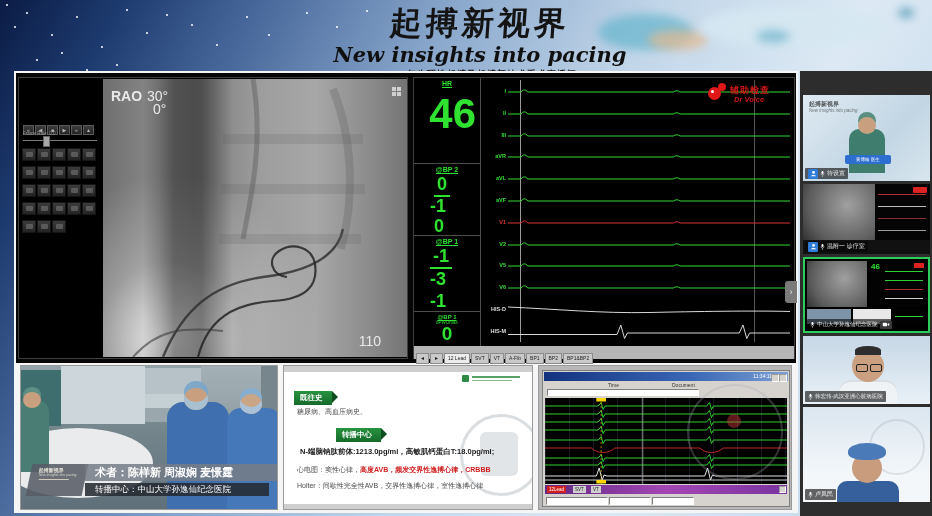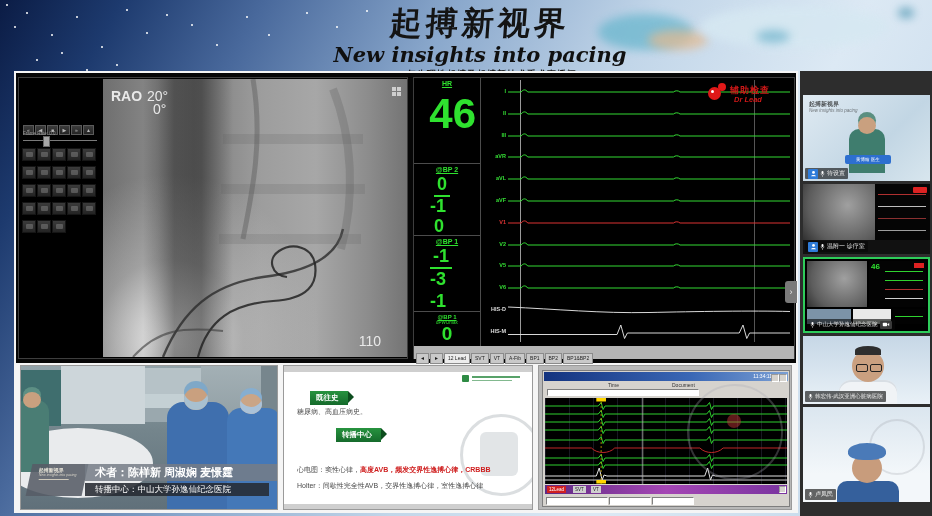--- a/index.html
+++ b/index.html
@@ -82,21 +82,21 @@
         <div class="abs fl-band" style="left:40px;top:0;width:90px;height:278px;"></div>
         <svg class="abs" style="left:0;top:0;" width="304" height="278" viewBox="0 0 304 278">
           <path d="M60 278 C80 230 110 205 160 198 C210 192 235 175 240 150" fill="none" stroke="#2c2c2c" stroke-width="2.4" opacity=".8"></path>
           <path d="M95 278 C105 240 130 225 170 222 C205 220 215 205 212 185 C209 168 190 163 176 172 C164 180 168 196 184 198" fill="none" stroke="#232323" stroke-width="2.2" opacity=".85"></path>
           <path d="M30 278 C55 250 80 248 120 252" fill="none" stroke="#3a3a3a" stroke-width="2" opacity=".6"></path>
           <path d="M150 0 C160 60 150 110 140 160" fill="none" stroke="#4a4a4a" stroke-width="5" opacity=".35"></path>
           <path d="M230 10 C250 60 252 120 238 170" fill="none" stroke="#555" stroke-width="8" opacity=".25"></path>
           <path d="M120 60 H260 M118 110 H262 M116 160 H258" stroke="#5d5d5d" stroke-width="10" opacity=".18"></path>
         </svg>
         <span class="abs fl-txt" style="left:8px;top:9px;font-weight:bold;">RAO</span>
-        <span class="abs fl-txt" style="left:44px;top:9px;">20°</span>
+        <span class="abs fl-txt" style="left:44px;top:9px;">30°</span>
         <span class="abs fl-txt" style="left:50px;top:22px;">0°</span>
         <span class="abs fl-txt" style="right:26px;bottom:8px;">110</span>
         <div class="abs" style="right:6px;top:8px;width:9px;height:9px;
              background:linear-gradient(#cfcfcf,#cfcfcf) 0 0/4px 4px no-repeat,linear-gradient(#cfcfcf,#cfcfcf) 5px 0/4px 4px no-repeat,
              linear-gradient(#cfcfcf,#cfcfcf) 0 5px/4px 4px no-repeat,linear-gradient(#cfcfcf,#cfcfcf) 5px 5px/4px 4px no-repeat;"></div>
       </div>
 
       <div class="abs" style="left:2px;top:36px;width:80px;height:210px;">
         <div class="abs" style="left:2px;top:4px;white-space:nowrap;">
           <span class="tb-btn">«</span><span class="tb-btn">◀</span><span class="tb-btn">■</span><span class="tb-btn">▶</span><span class="tb-btn">»</span><span class="tb-btn">▲</span>
@@ -212,21 +212,21 @@
 
       <div class="abs" style="left:0;top:268px;width:380px;height:13px;background:#b5b5b5;padding-left:2px;box-sizing:border-box;">
         <span class="mtab">◄</span><span class="mtab">►</span><span class="mtab" style="background:#ececec;">12 Lead</span><span class="mtab">SVT</span><span class="mtab">VT</span><span class="mtab">A-Fib</span><span class="mtab">BP1</span><span class="mtab">BP2</span><span class="mtab">BP1&amp;BP2</span>
       </div>
 
       <div class="abs" style="left:294px;top:4px;width:84px;height:26px;">
         <div class="abs" style="left:0;top:5px;width:13px;height:13px;border-radius:50%;background:#e01818;"></div>
         <div class="abs" style="left:10px;top:1px;width:8px;height:8px;border-radius:50%;background:#e01818;"></div>
         <div class="abs" style="left:3px;top:8px;width:3px;height:3px;border-radius:50%;background:#fff;"></div>
         <span class="abs logo-zh" style="left:22px;top:2px;">辅助检查</span>
-        <span class="abs logo-en" style="left:26px;top:13px;">Dr Lead</span>
+        <span class="abs logo-en" style="left:26px;top:13px;">Dr Voice</span>
       </div>
     </div>
 
     <div class="abs bpanel" style="left:6px;top:294px;width:258px;height:145px;background:linear-gradient(180deg,#93a4aa,#74858c 45%,#60707a);">
       <div class="abs" style="left:40px;top:0;width:84px;height:58px;background:#cdd6da;"></div>
       <div class="abs" style="left:0;top:4px;width:40px;height:56px;background:#3f6e6e;"></div>
       <div class="abs" style="left:124px;top:2px;width:56px;height:54px;background:#b6c2c7;box-shadow:inset 0 -14px 0 #9aa8ae,inset 0 -28px 0 #c4d0d4;"></div>
       <div class="abs" style="left:180px;top:0;width:78px;height:76px;background:linear-gradient(#a3b0b5,#8b999f);box-shadow:inset -18px 0 0 #77868d;"></div>
       <div class="abs" style="left:-18px;top:62px;width:150px;height:70px;border-radius:50%;background:#e9ebed;"></div>
 
@@ -256,23 +256,24 @@
       <div class="abs" style="left:0;top:0;width:250px;height:6px;background:#cfcfcf;"></div>
       <div class="abs" style="left:0;bottom:0;width:250px;height:5px;background:#cfcfcf;"></div>
       <div class="abs" style="right:10px;top:9px;width:60px;height:8px;">
         <div class="abs" style="left:0;top:0;width:7px;height:7px;background:#2e8b44;border-radius:1px;"></div>
         <div class="abs" style="left:10px;top:1px;width:48px;height:2px;background:#2e8b44;opacity:.8;"></div>
         <div class="abs" style="left:10px;top:5px;width:40px;height:1px;background:#2e8b44;opacity:.6;"></div>
       </div>
       
       <div class="abs" style="left:176px;top:48px;width:76px;height:76px;border:3px solid rgba(125,135,145,.28);border-radius:50%;"></div>
       <div class="abs" style="left:196px;top:66px;width:38px;height:44px;background:rgba(125,135,145,.22);border-radius:6px;"></div>
-      <div class="abs ribbon" style="left:26px;top:20px;">既往史</div>
+      <div class="abs ribbon" style="left:10px;top:20px;">既往史</div>
       <div class="abs slide-txt" style="left:13px;top:41px;">糖尿病、高血压病史。</div>
       <div class="abs ribbon" style="left:10px;top:57px;">转播中心</div>
+      <div class="abs slide-txt" style="left:16px;top:81px;font-weight:bold;color:#1b1b1b;font-size:7.5px;">N-端脑钠肽前体:1213.0pg/ml，高敏肌钙蛋白T:18.0pg/ml;</div>
       <div class="abs slide-txt" style="left:13px;top:99px;"><span>心电图：窦性心律，</span><span class="red">高度AVB，频发交界性逸搏心律，CRBBB</span></div>
       <div class="abs slide-txt" style="left:13px;top:115px;">Holter：间歇性完全性AVB，交界性逸搏心律，室性逸搏心律</div>
     </div>
 
     <div class="abs bpanel" style="left:524px;top:294px;width:254px;height:145px;background:#b8b8b8;">
       <div class="abs" style="left:3px;top:4px;width:248px;height:137px;background:#d6d3ce;border:1px solid #7e7e7e;box-sizing:border-box;">
         <div class="abs win-title" style="left:1px;top:1px;width:244px;height:9px;">
           <span class="abs" style="right:16px;top:1px;font-size:5px;color:#fff;">11:34:11</span>
           <span class="abs cell" style="right:9px;top:1.5px;width:6px;height:6px;"></span>
           <span class="abs cell" style="right:1px;top:1.5px;width:6px;height:6px;"></span>

